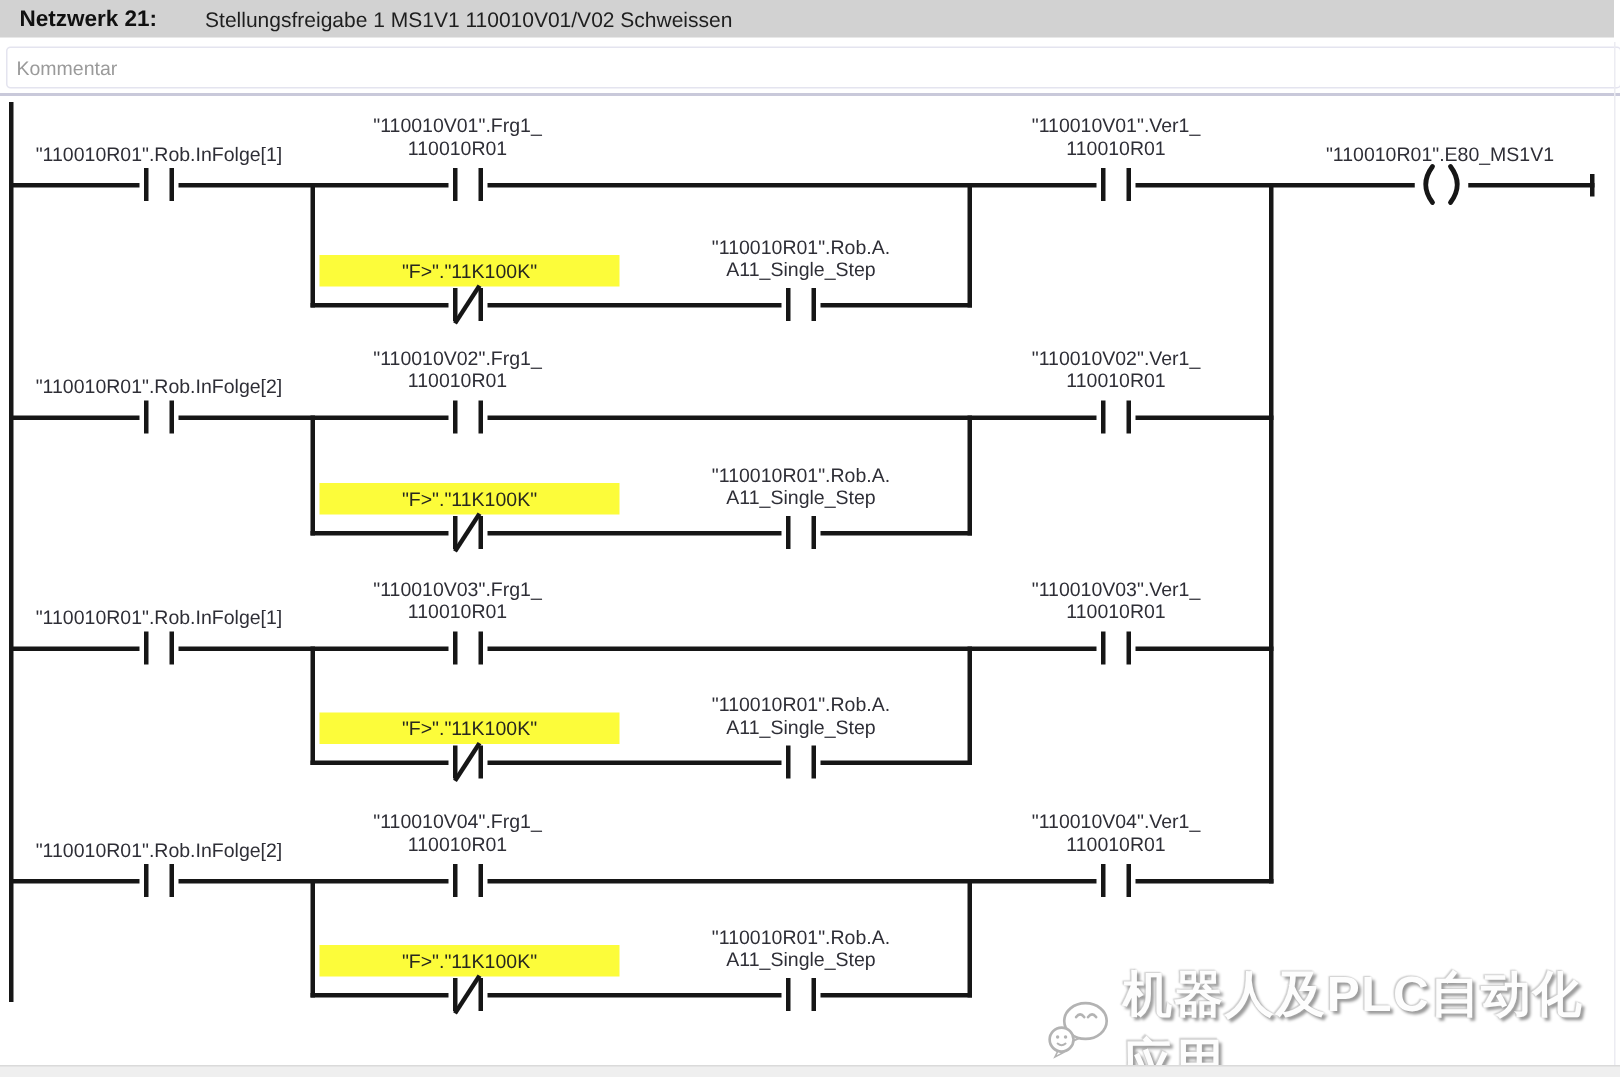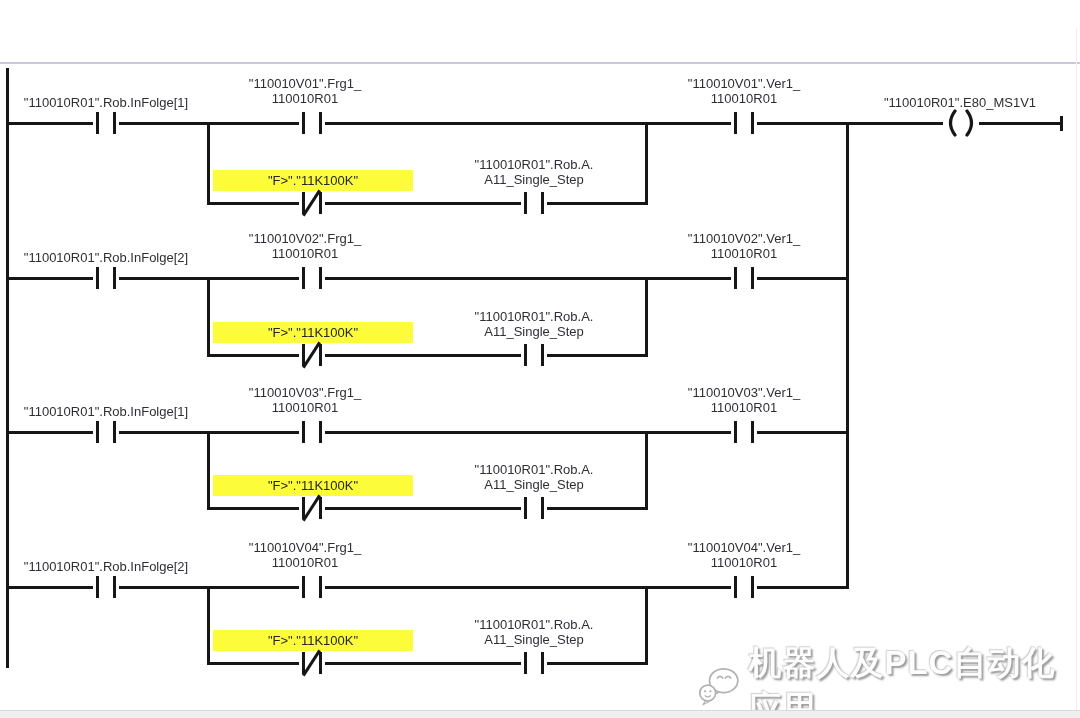--- a/index.html
+++ b/index.html
@@ -45,21 +45,26 @@
 
   .footer{position:absolute;left:0;top:710px;width:1080px;height:8px;background:#efefef;
           border-top:1px solid #dadada;}
   .rborder{position:absolute;left:1076px;top:28px;width:1px;height:682px;background:#ececf2;}
 </style>
 </head>
 <body>
 
 <div id="canvas">
 
-
+  <div class="netheader">
+    <span class="netnum">Netzwerk 21:</span>
+    <span class="nettitle">Stellungsfreigabe 1 MS1V1 110010V01/V02 Schweissen</span>
+  </div>
+
+  <div class="comment">Kommentar</div>
   <div class="sep"></div>
 
   <div class="vline" style="left:6px;top:68px;height:600px"></div>
 
   <div class="vline" style="left:846px;top:122px;height:467px"></div>
 
   <div class="hline" style="left:8px;top:122px;width:1055px"></div>
   <div class="vline" style="left:207px;top:122px;height:83px"></div>
   <div class="vline" style="left:645px;top:122px;height:83px"></div>
   <div class="hline" style="left:207px;top:202px;width:441px"></div>

